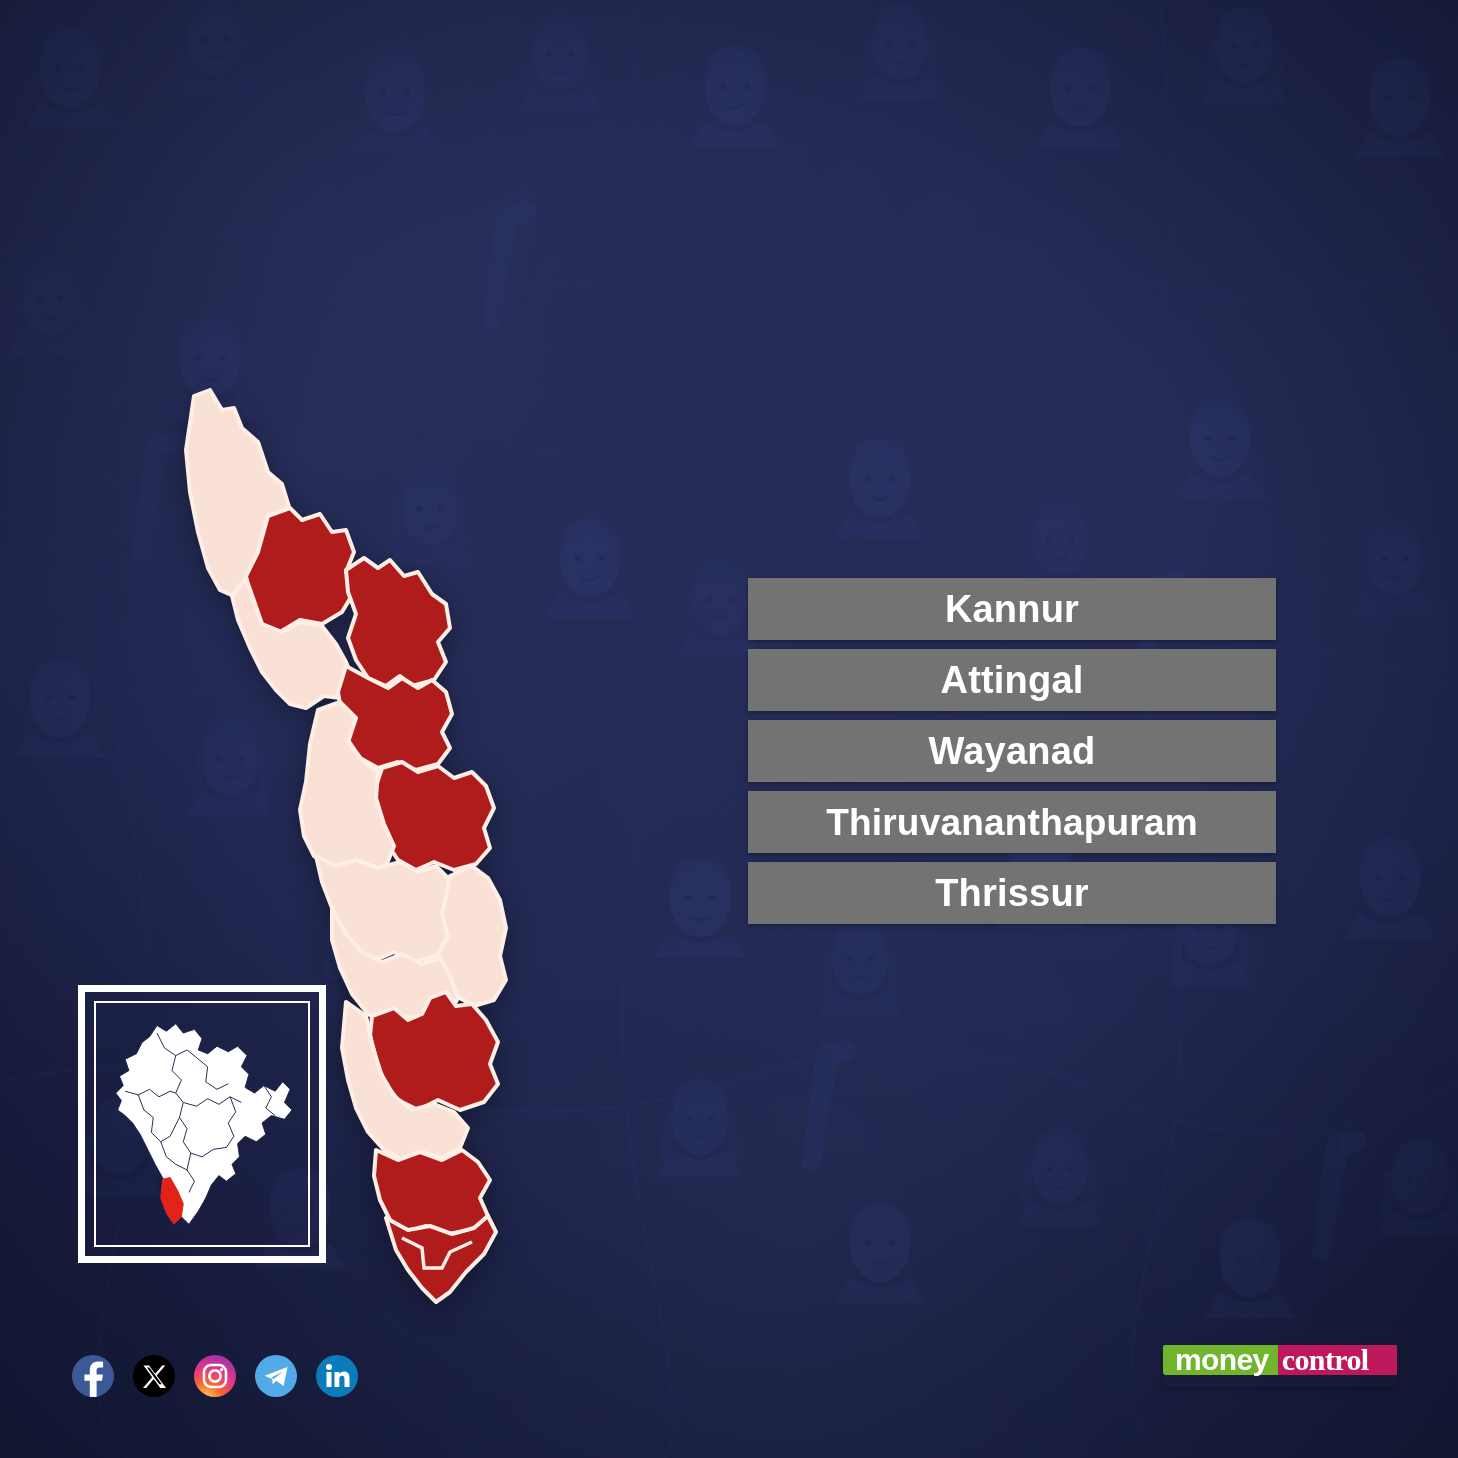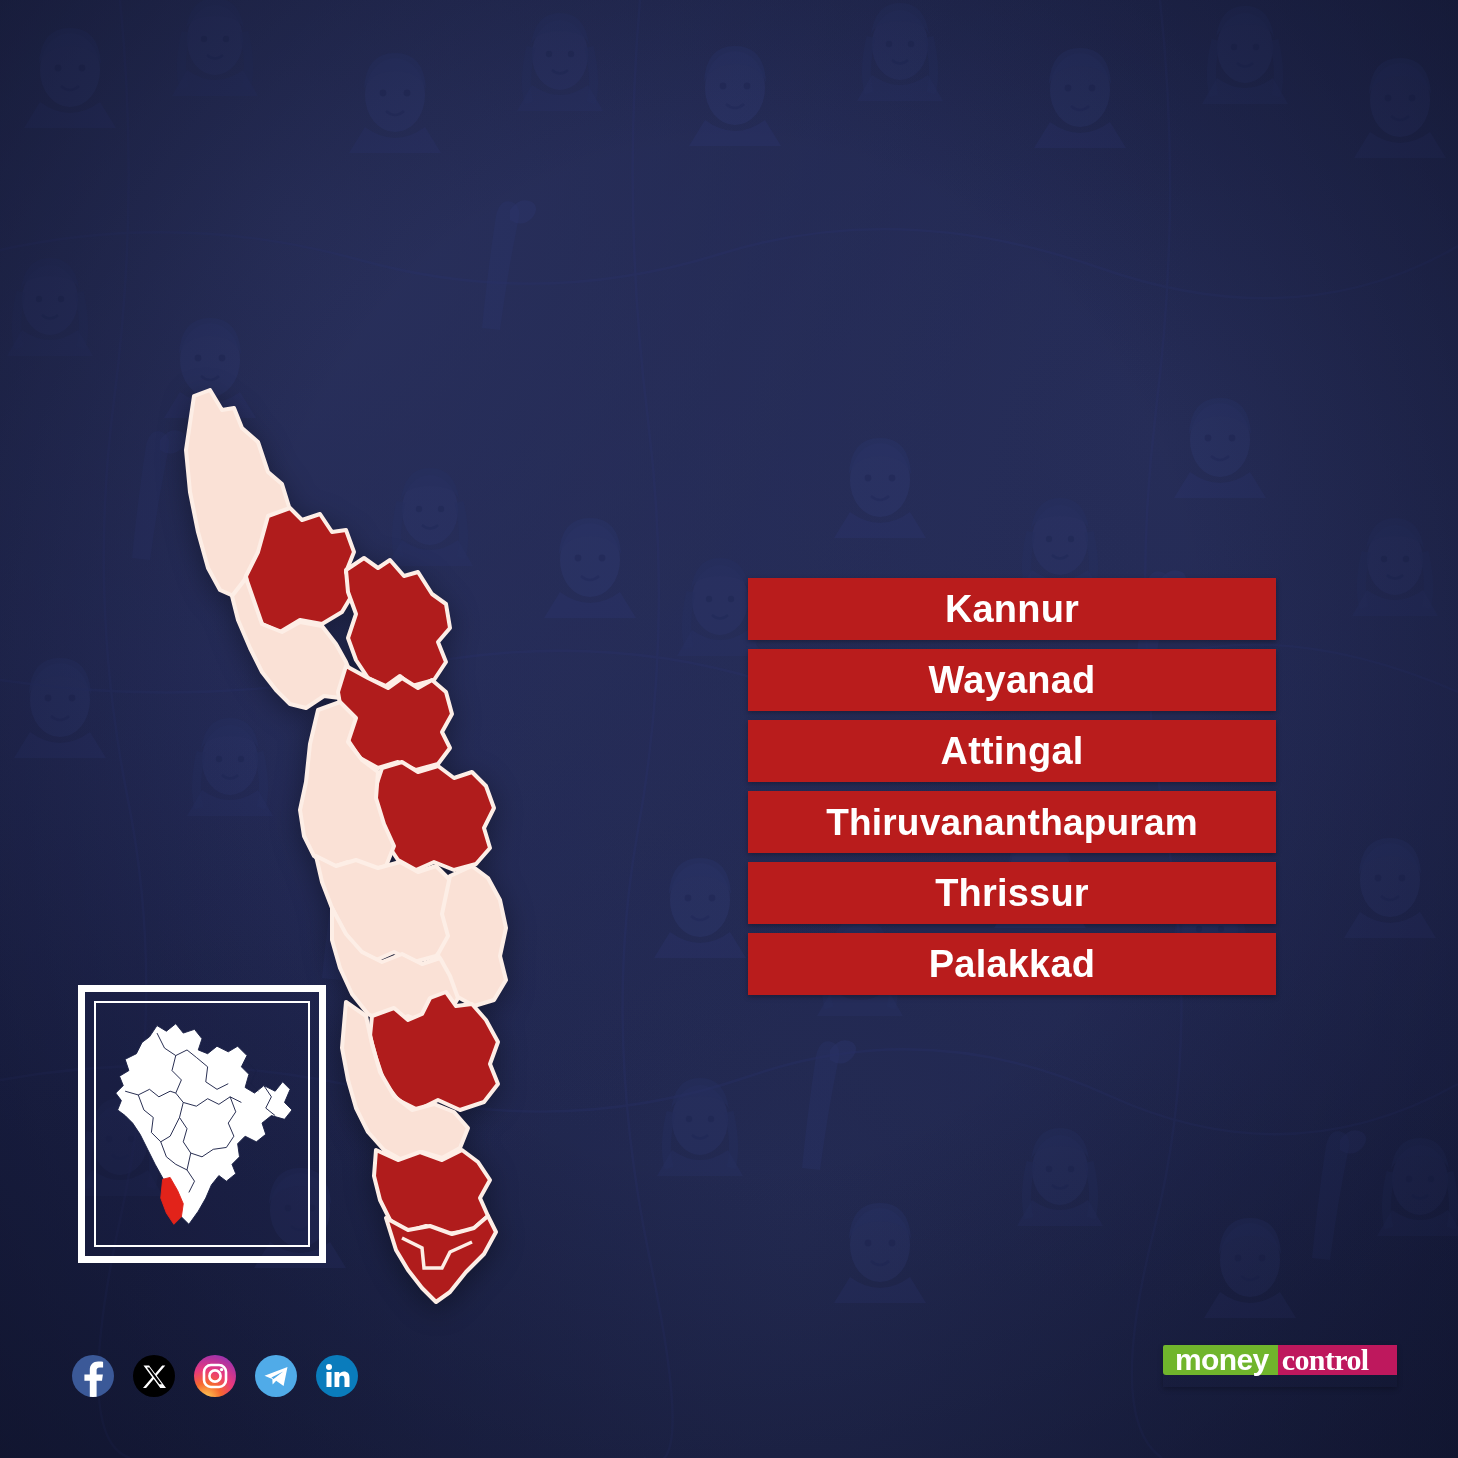--- a/index.html
+++ b/index.html
@@ -68,21 +68,21 @@
     border:2px solid #ffffff;
     box-sizing:border-box;
   }
   .india-inset svg{position:absolute;inset:12px;width:calc(100% - 24px);height:calc(100% - 24px);}
 
   
   .list{
     position:absolute;left:748px;top:578px;width:528px;z-index:6;
   }
   .bar{
-    background:#b91c1c;
+    background:#737373;
     height:62px;
     margin-bottom:9px;
     display:flex;align-items:center;justify-content:center;
     box-shadow:0 2px 5px rgba(0,0,0,.30);
   }
   .bar:last-child{margin-bottom:0;}
   .bar span{
     color:#ffffff;
     font-size:38px;
     font-weight:bold;
@@ -276,33 +276,30 @@
         <path fill="#e2231a" stroke="#e2231a" stroke-width="1" d="M70,186 L78,184 L86,198 L92,212 L90,226 L82,234 L74,222 L68,206 Z"></path>
       </g>
     </svg>
   </div>
 
   <div class="list">
     <div class="bar">
       <span>Kannur</span>
     </div>
     <div class="bar">
+      <span>Attingal</span>
+    </div>
+    <div class="bar">
       <span>Wayanad</span>
-    </div>
-    <div class="bar">
-      <span>Attingal</span>
     </div>
     <div class="bar long">
       <span>Thiruvananthapuram</span>
     </div>
     <div class="bar">
       <span>Thrissur</span>
-    </div>
-    <div class="bar">
-      <span>Palakkad</span>
     </div>
   </div>
 
   <div class="social">
     <div class="sico ico-fb">
       <svg width="42" height="42" viewBox="0 0 42 42">
         <path fill="#ffffff" d="M24.6,42 V25.8 h5.4 l0.9,-6.3 h-6.3 v-4.0 c0,-1.8 0.5,-3.1 3.1,-3.1 h3.4 V6.8 c-0.6,-0.1 -2.6,-0.3 -5,-0.3 c-4.9,0 -8.3,3 -8.3,8.5 v4.5 h-5.4 v6.3 h5.4 V42 Z"></path>
       </svg>
     </div>
     <div class="sico ico-x">

